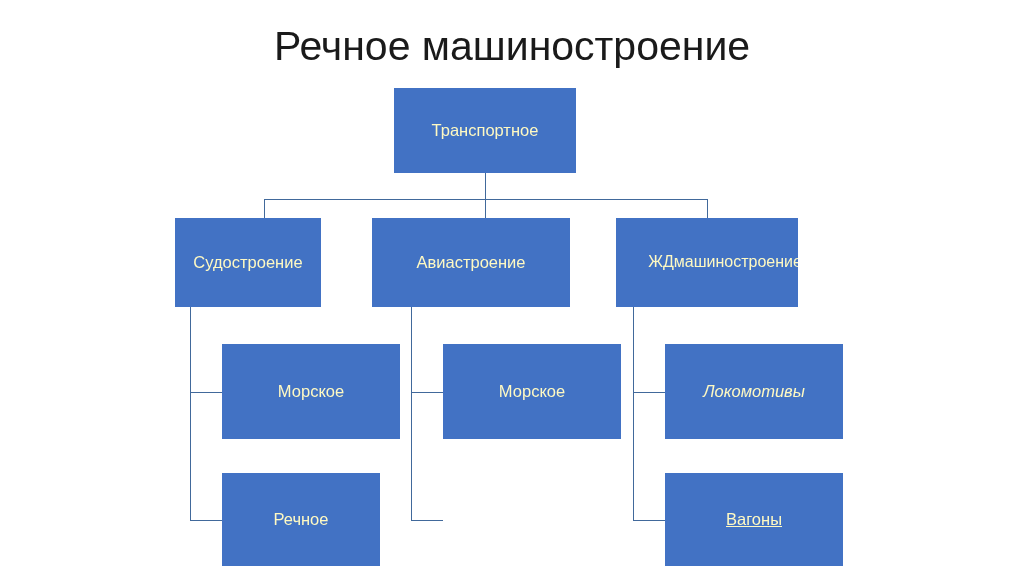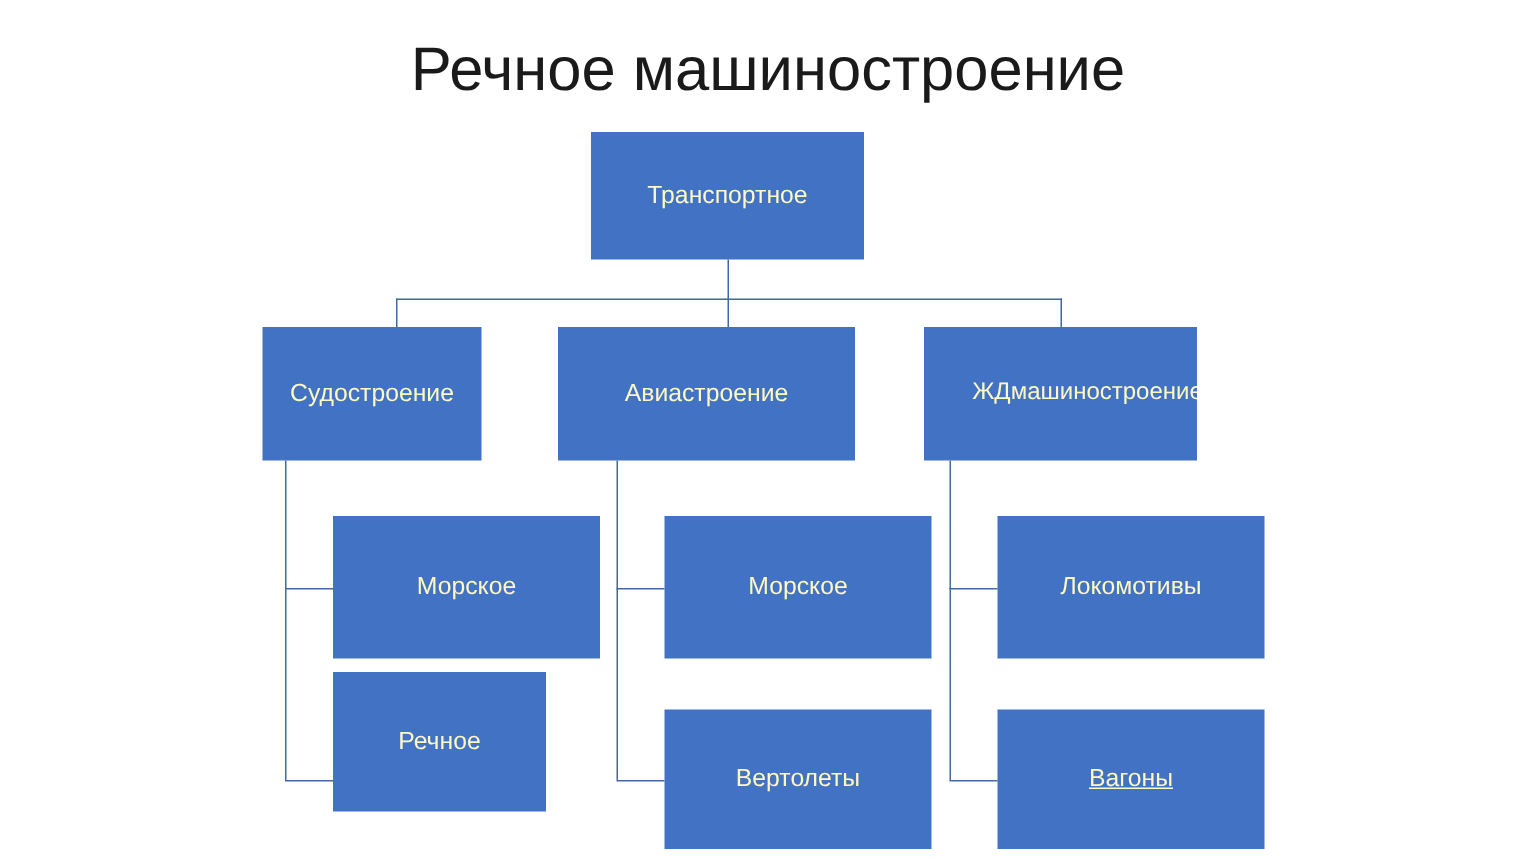--- a/index.html
+++ b/index.html
@@ -88,21 +88,20 @@
   <div class="node" style="left:175px; top:218px; width:146px; height:89px;">Судостроение</div>
 
   <div class="node" style="left:372px; top:218px; width:198px; height:89px;">Авиастроение</div>
 
   <div class="node tight" style="left:616px; top:218px; width:182px; height:89px;padding-left:36px;">ЖДмашиностроение</div>
 
   <div class="node" style="left:222px; top:344px; width:178px; height:95px;">Морское</div>
 
   <div class="node" style="left:443px; top:344px; width:178px; height:95px;">Морское</div>
 
-  <div class="node" style="left:665px; top:344px; width:178px; height:95px;">Локомотивы</div>
+  <div class="node" style="left:665px; top:344px; width:178px; height:95px;font-style:italic;">Локомотивы</div>
 
-  <div class="node" style="left:222px; top:448px; width:142px; height:93px;">Речное</div>
+  <div class="node" style="left:222px; top:473px; width:158px; height:93px;">Речное</div>
 
-  <div class="node" style="left:443px; top:473px; width:178px; height:93px;">Вертолеты</div>
 
   <div class="node" style="left:665px; top:473px; width:178px; height:93px;text-decoration:underline;">Вагоны</div>
 
 </div>
 
 </body></html>

